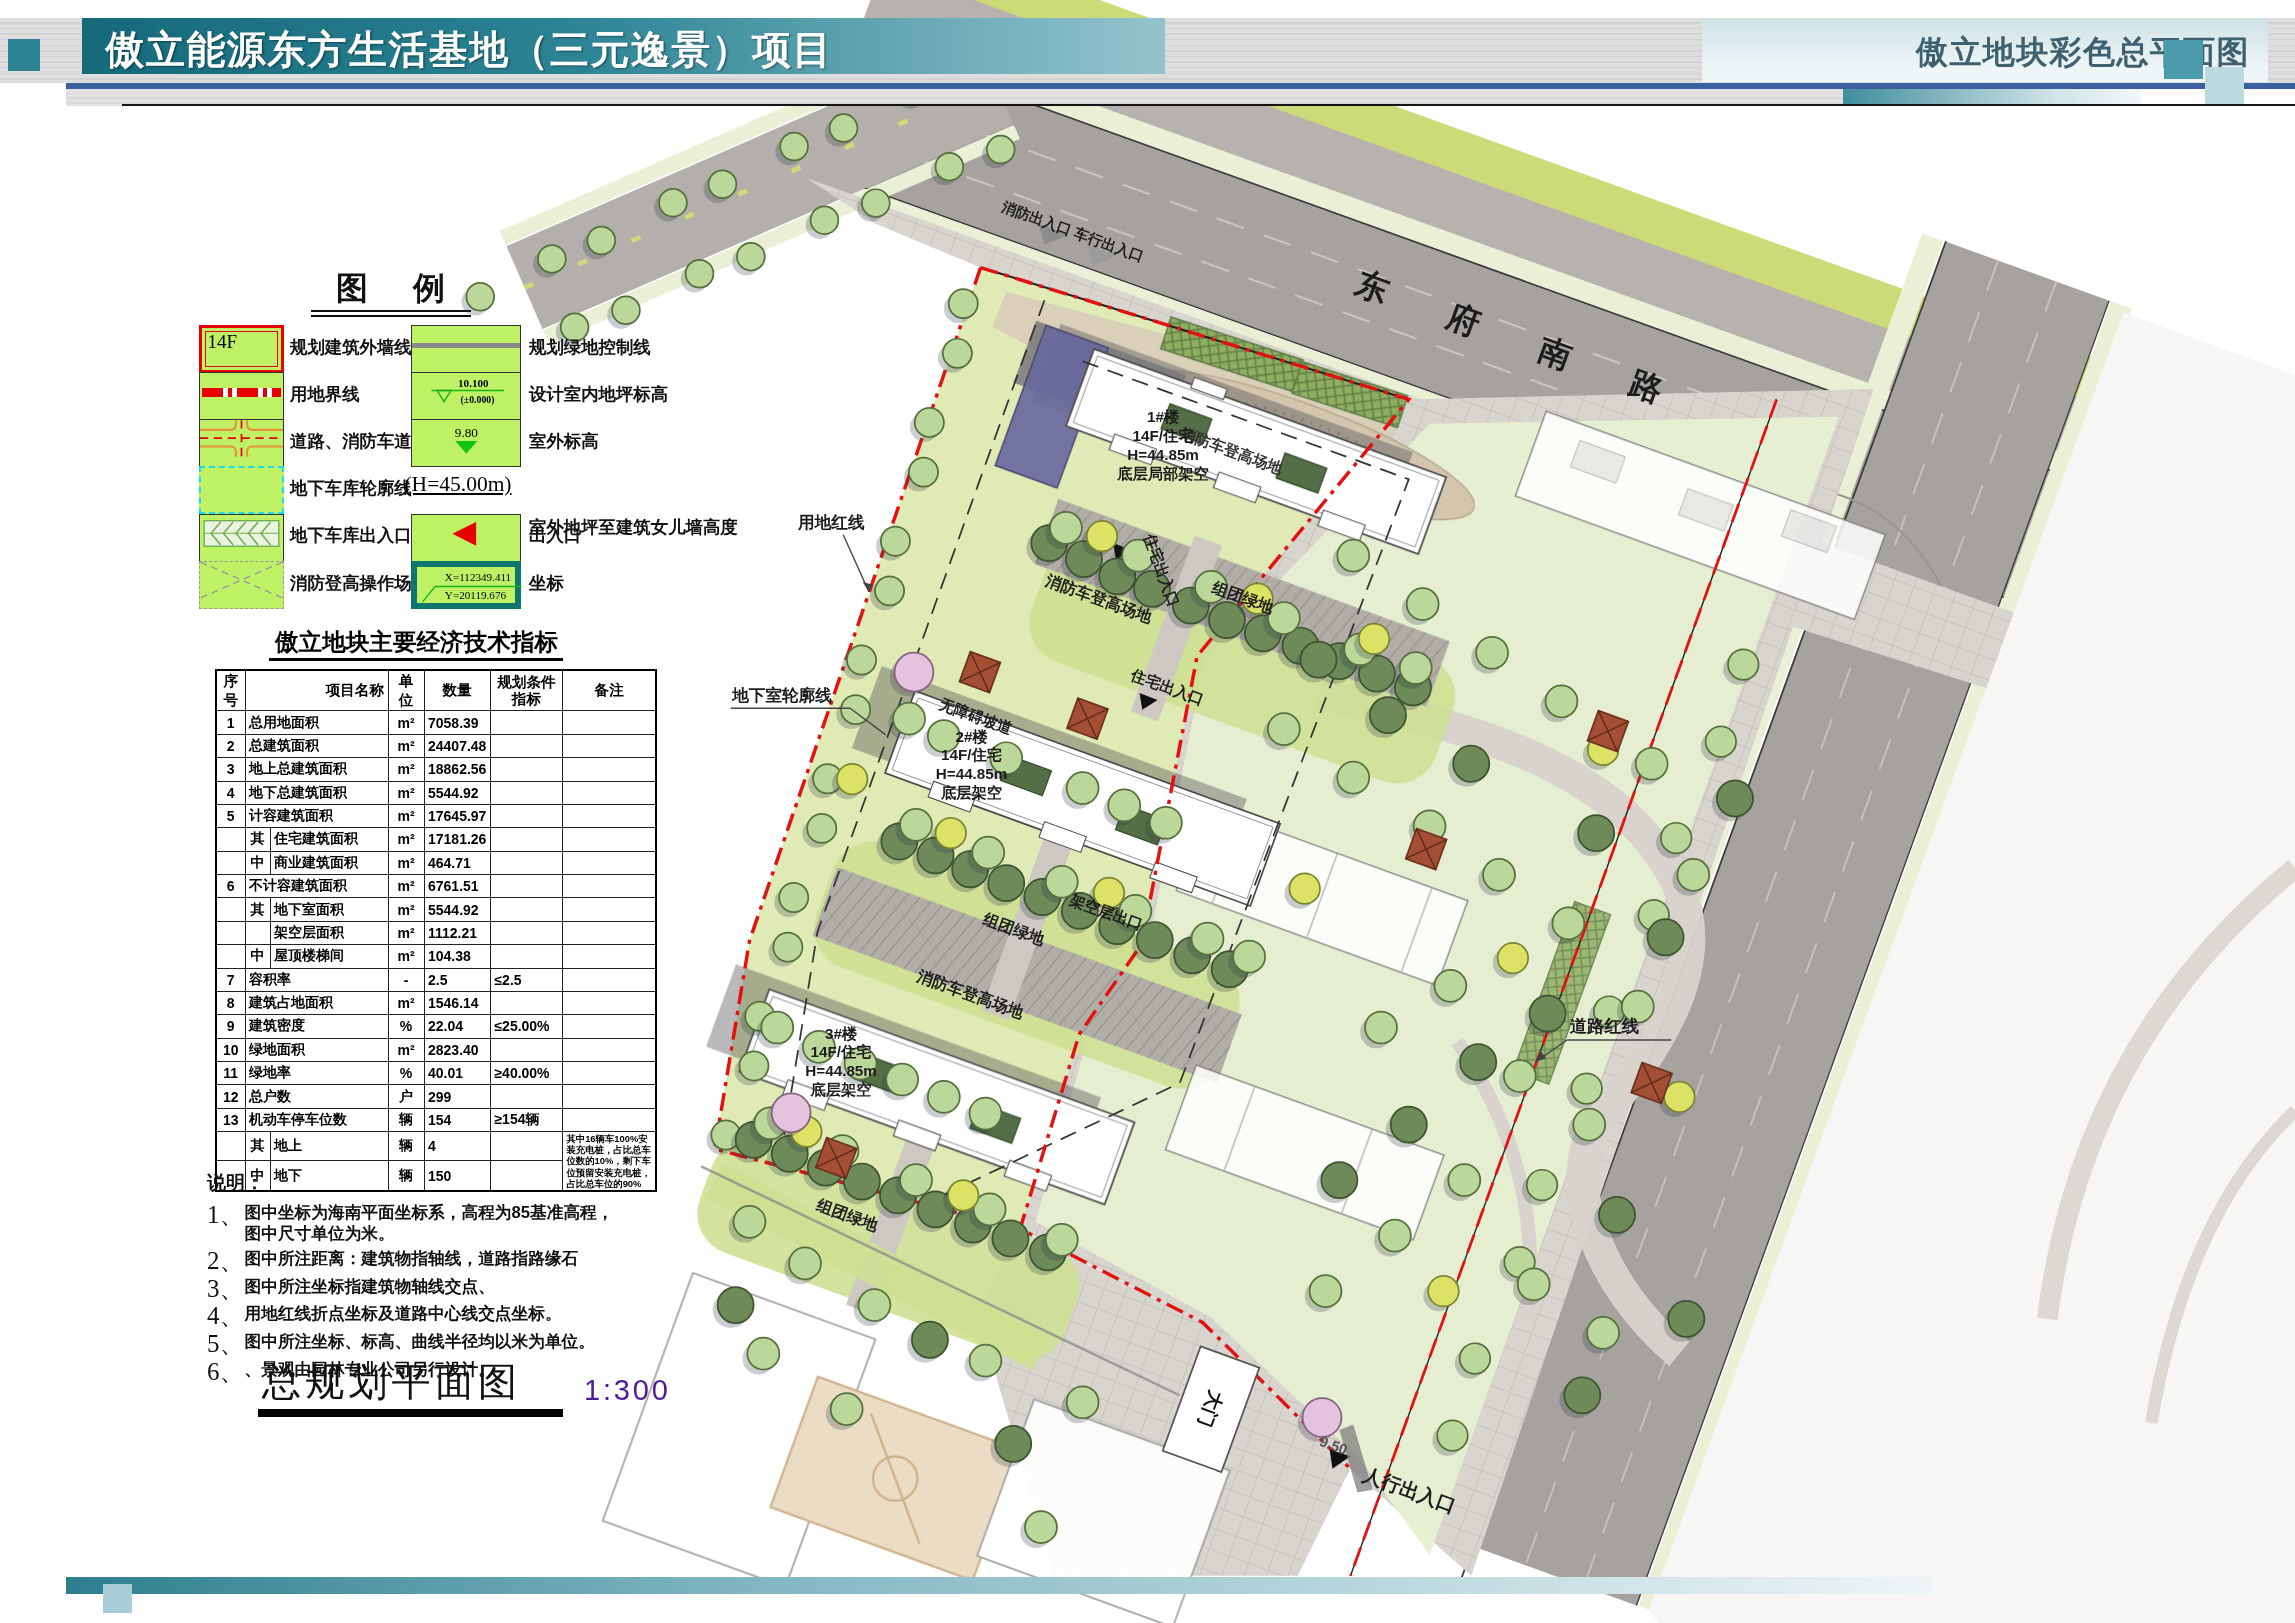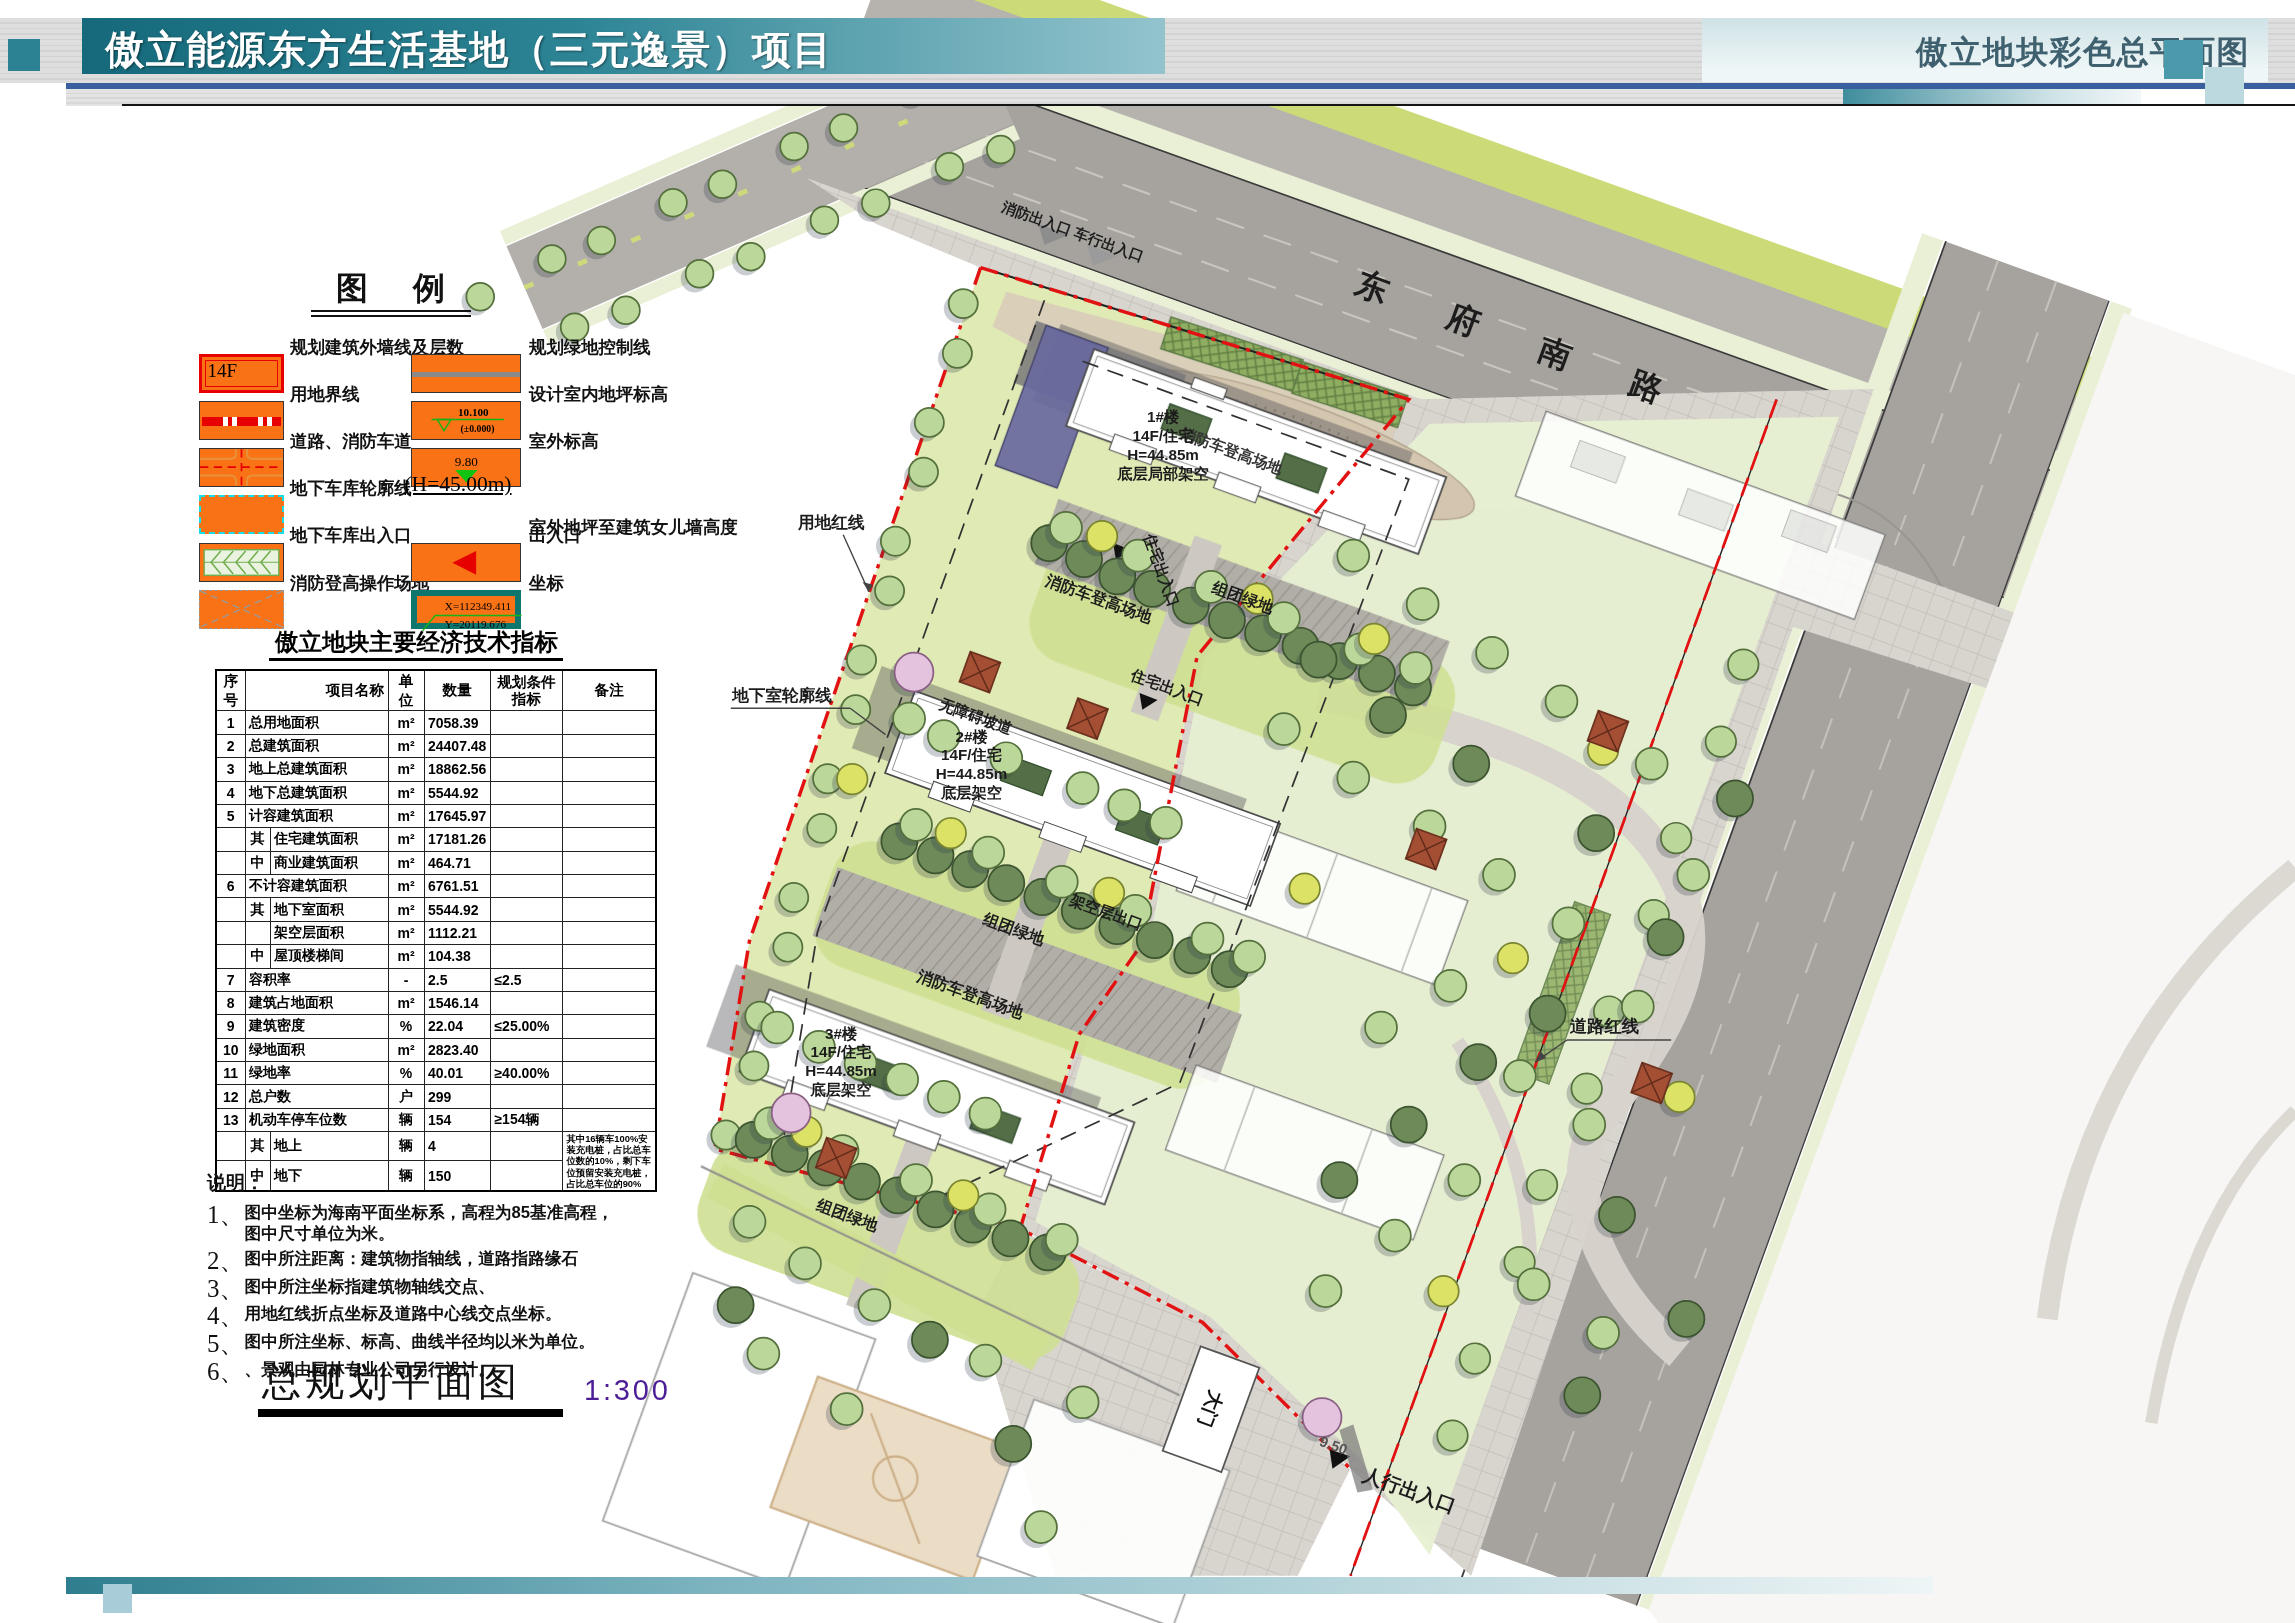--- a/index.html
+++ b/index.html
@@ -25,21 +25,21 @@
   .sq{position:absolute;}
   .frame-line{left:122px;top:104px;width:2173px;height:2.1px;background:#141414;}
   
   .ftr-band{left:66px;top:1577px;width:1867px;height:16.7px;
     background:linear-gradient(90deg,#2e7e8f 0%,#7db4c0 35%,#eef5f6 100%);}
   
   .lg-title{left:316px;top:267px;width:167px;text-align:center;font-size:32px;font-weight:bold;
     letter-spacing:18px;color:#111;}
   .lg-underline{left:311px;top:310px;width:160px;height:2.1px;background:#111;}
   .lg-underline2{left:311px;top:315px;width:160px;height:2.1px;background:#111;}
-  .lg-box{position:absolute;width:85px;height:39px;background:#f97316;margin-top:29px;}
+  .lg-box{position:absolute;width:85px;height:48px;background:#bef264;}
   .lg-label{position:absolute;font-size:17.4px;font-weight:600;color:#111;white-space:nowrap;}
   .cadnum{font-family:"Liberation Serif",serif;}
   
   .tbl-title{left:250px;top:626px;width:333px;text-align:center;font-size:23.6px;font-weight:bold;color:#000;}
   .tbl-title-ul{left:269px;top:658px;width:294px;height:2.8px;background:#000;}
   #ind-table{position:absolute;left:215px;top:669px;border-collapse:collapse;
     font-size:14px;font-weight:600;color:#000;background:#fff;}
   #ind-table th,#ind-table td{border:1.1px solid #222;padding:0.7px 3.5px;height:21px;
     vertical-align:middle;background:#fff;}
   #ind-table th{font-size:14.6px;font-weight:bold;height:35px;}

